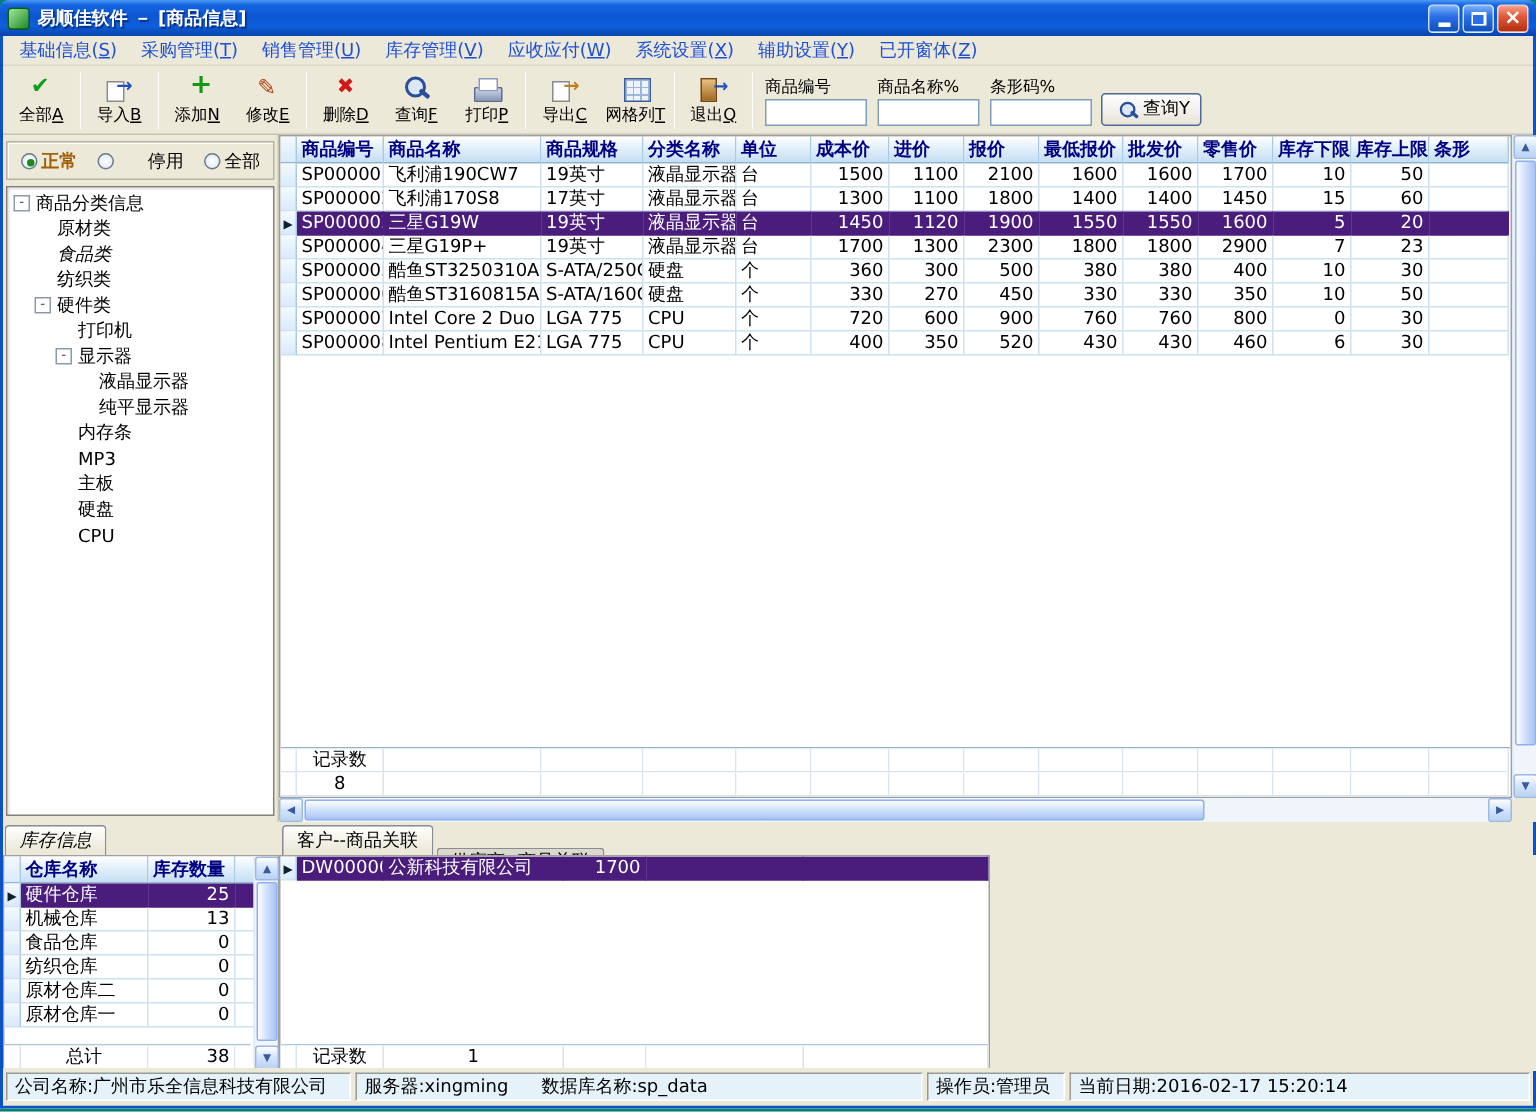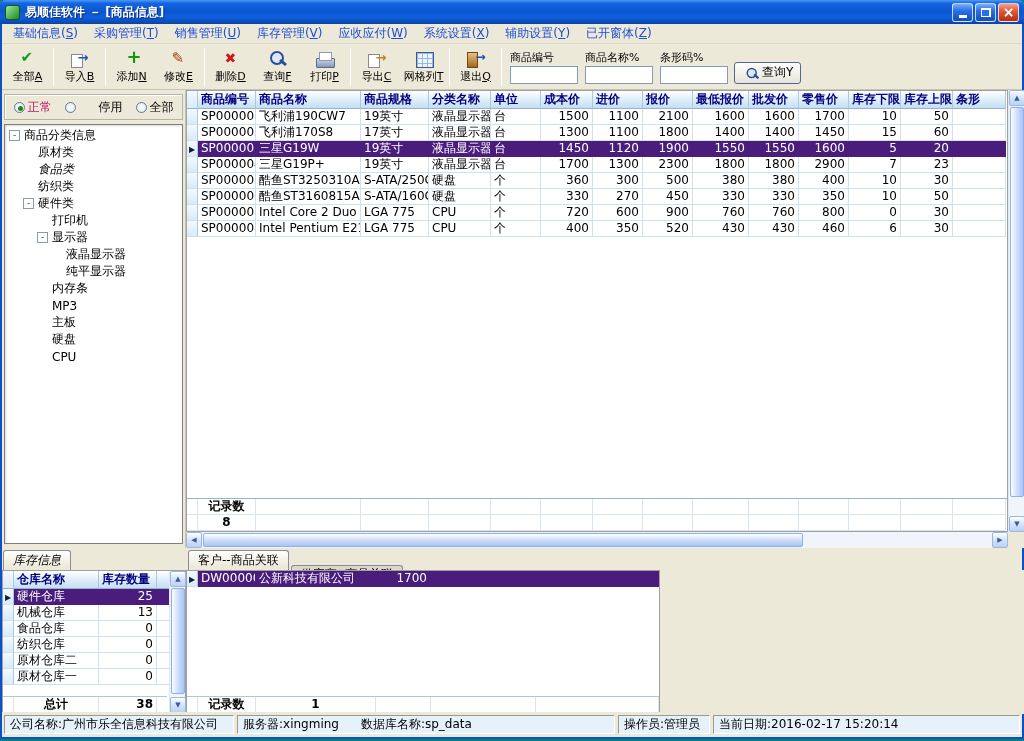--- a/index.html
+++ b/index.html
@@ -67,21 +67,21 @@
 
 .g-row{display:flex;height:16px;}
 .g-header{height:18px;}
 .g-cell{flex:none;overflow:hidden;white-space:nowrap;font-size:12px;line-height:15px;padding:0 3px;border-right:1px solid #cfe0ee;border-bottom:1px solid #cfe0ee;color:#000;}
 .g-hcell{background:linear-gradient(180deg,#fff,#dcedfa 55%,#c6def2);color:var(--grid_header_text,#000080);font-weight:bold;border-right:1px solid #aac8e0;border-bottom:1px solid #92b4d0;line-height:17px;}
 .g-gutter{width:11px;padding:0;border-right:1px solid #aac8e0;background:linear-gradient(180deg,#f4f9fe,#d8eafa);text-align:center;}
 .g-hgutter{border-bottom:1px solid #92b4d0;}
 .tri{font-size:8px;color:#102030;line-height:16px;}
 .g-row.sel .g-cell:not(.g-gutter){background:var(--selection,#4a1c7c);color:#fff;border-right-color:var(--selection,#4a1c7c);border-bottom-color:var(--selection,#4a1c7c);}
 .num{text-align:right;}
-.g-frow .g-cell{font-weight:bold;text-align:center;background:#fff;border-right:1px solid #d8e4f0;border-bottom:1px solid #d8e4f0;}
+.g-frow .g-cell{font-weight:normal;text-align:center;background:#fff;border-right:1px solid #d8e4f0;border-bottom:1px solid #d8e4f0;}
 .g-frow .num{text-align:right;}
 
 .main-panel{position:absolute;left:186px;top:90px;width:838px;height:458px;background:#ece9d8;}
 .pg-area{position:absolute;left:0;top:0;width:822px;height:442px;background:#fff;border:1px solid #a0a0a0;overflow:hidden;}
 .pg-foot{position:absolute;left:0;bottom:0;width:820px;border-top:1px solid #92b4d0;background:#fff;}
 .pg .c0{width:58px}.pg .c1{width:105px}.pg .c2{width:68px}.pg .c3{width:62px}.pg .c4{width:50px}.pg .c5{width:52px}.pg .c6{width:50px}.pg .c7{width:50px}.pg .c8{width:56px}.pg .c9{width:50px}.pg .c10{width:50px}.pg .c11{width:52px}.pg .c12{width:52px}.pg .c13{width:53px}
 
 .scroll-v{position:absolute;width:16px;background:#f0f4fb;border-left:1px solid #e0e8f4;}
 .scroll-h{position:absolute;height:16px;background:#f0f4fb;}
 .scroll-btn{width:16px;height:16px;background:linear-gradient(180deg,#fdfeff,#d2e4fa 50%,#bcd2f4);border:1px solid #9cb8e0;border-radius:2px;color:#3a5a9c;font-size:7px;display:flex;align-items:center;justify-content:center;position:absolute;left:0;top:0;}
@@ -220,21 +220,21 @@
         <span class="tb-icon search-icon"></span>
         <span>查询Y</span>
       </button>
     </div>
   </div>
 
   <div class="left-panel">
     <div class="radio-box">
         <span class="radio-opt">
           <span class="radio-circle on"></span>
-          <span class="radio-label" style="color: #be185d;">正常</span>
+          <span class="radio-label" style="color: #a16207; font-weight: bold;">正常</span>
         </span>
         <span class="radio-opt">
           <span class="radio-circle"></span>
           <span class="radio-label" style="color: rgb(0, 0, 0); margin-left: 20px;">停用</span>
         </span>
         <span class="radio-opt">
           <span class="radio-circle"></span>
           <span class="radio-label" style="color: rgb(0, 0, 0);">全部</span>
         </span>
       </div>

